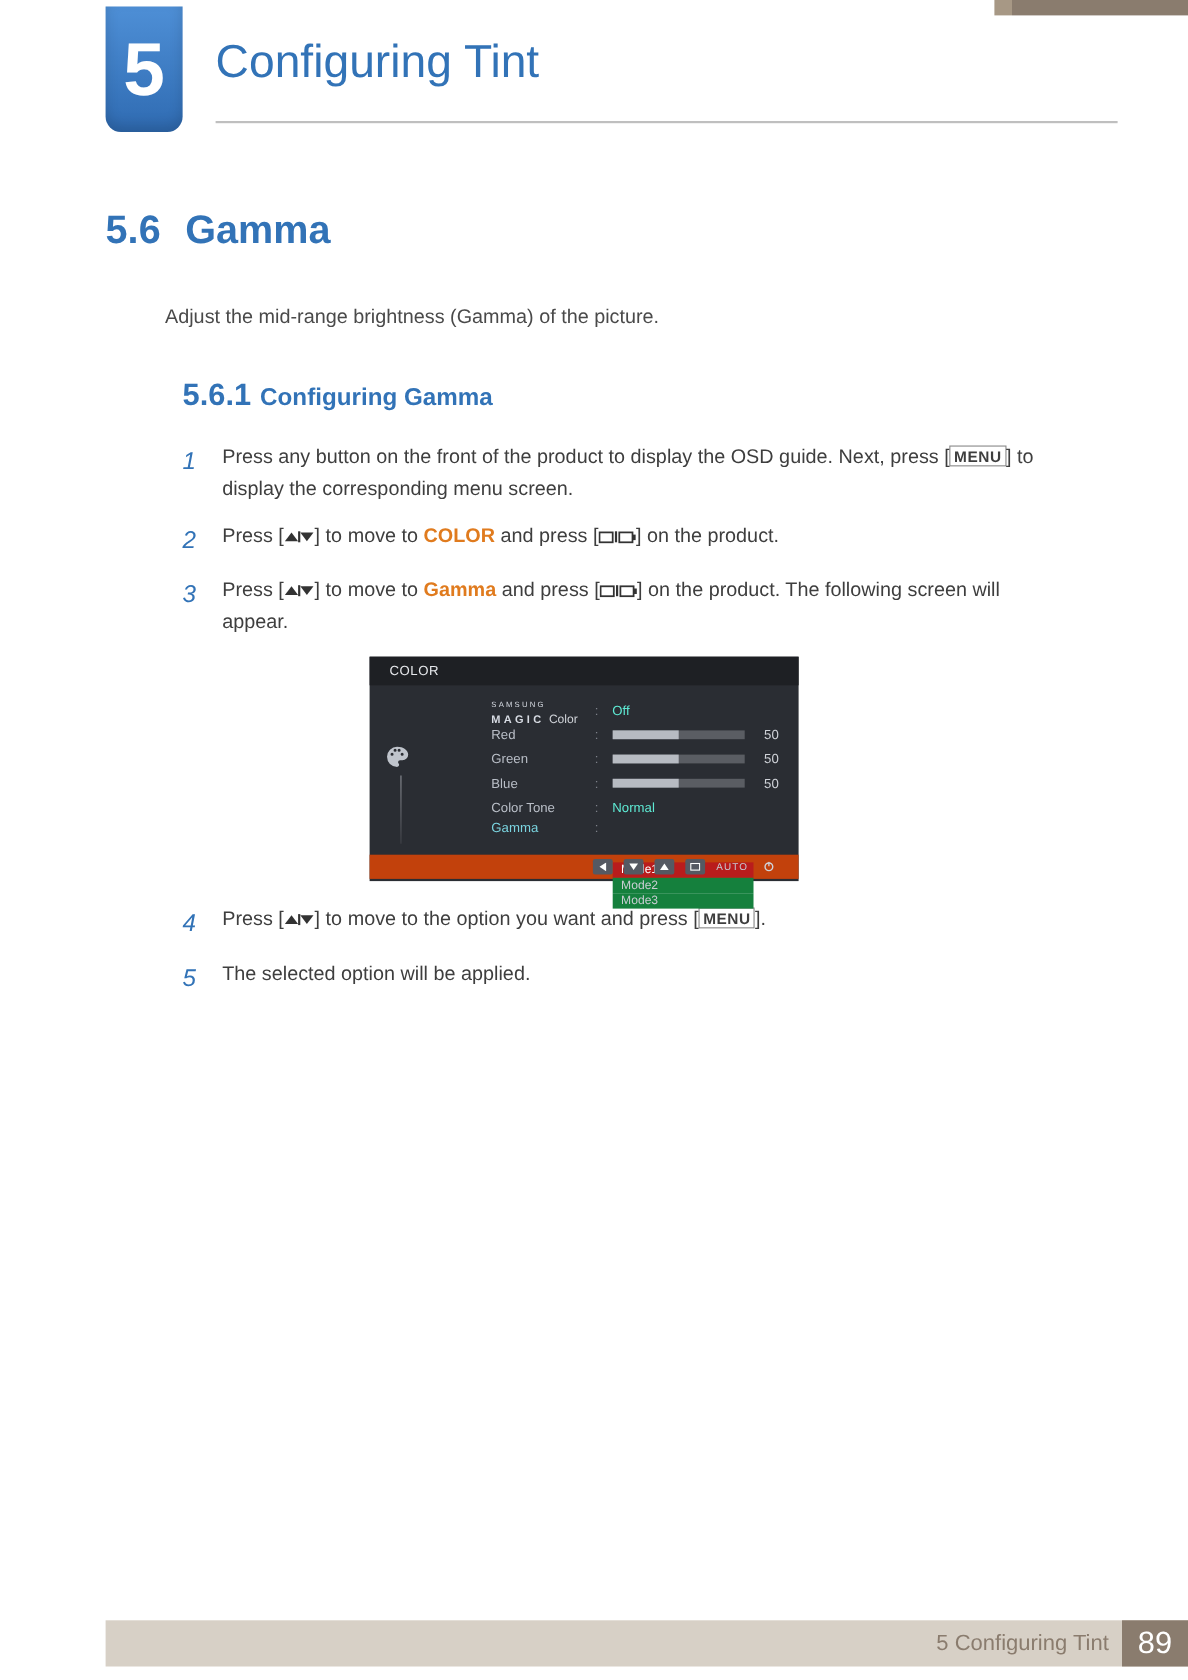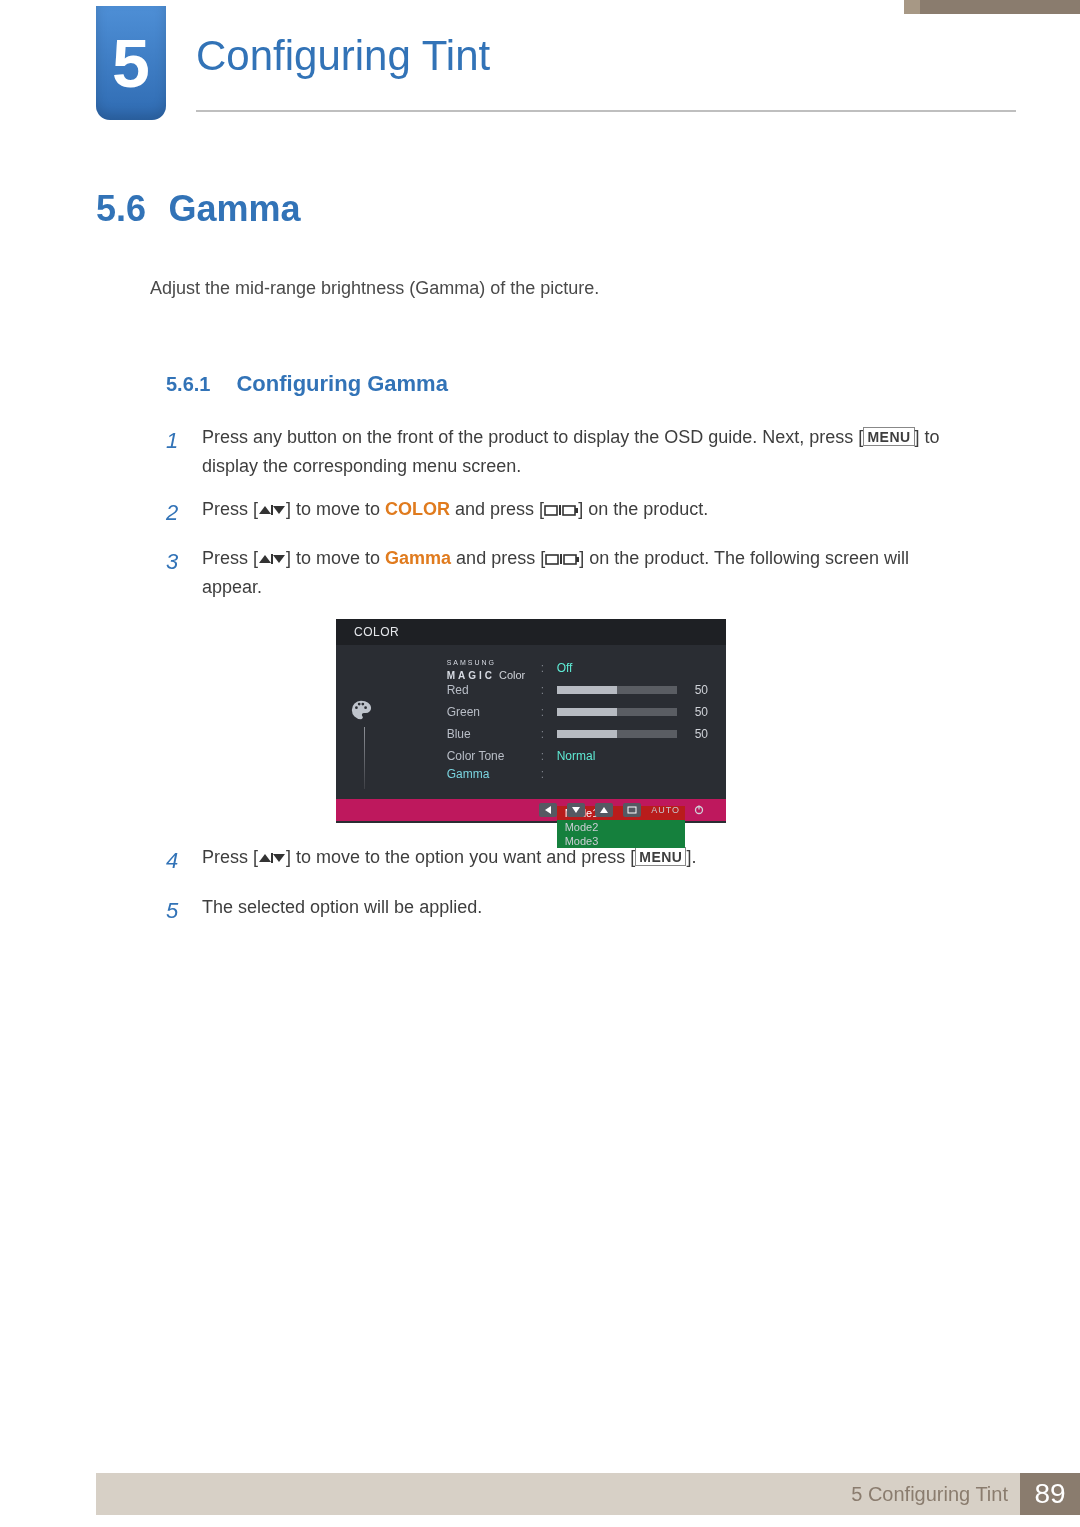--- a/index.html
+++ b/index.html
@@ -26,21 +26,21 @@
     position: absolute; left: 196px; top: 32px;
     font-size: 42px; color: #3273b7; font-weight: 400;
     border-bottom: 2px solid #bfbfbf; padding-bottom: 30px; width: 820px;
   }
   .content { position: absolute; left: 96px; top: 188px; width: 870px; }
   .section-head { margin-bottom: 48px; }
   .sec-num { font-size: 36px; color:#3273b7; font-weight:600; display:inline-block; width:68px; }
   .sec-title { font-size: 36px; color:#3273b7; font-weight:600; }
   .intro { margin-left: 54px; font-size:18px; color:#4a4a4a; margin-bottom: 44px; }
   .subsec-head { margin-left:70px; margin-bottom: 26px; }
-  .sub-num { font-size:20px; color:#3273b7; font-weight:600; display:inline-block; width:66px;margin-top:30px; }
+  .sub-num { font-size:28px; color:#3273b7; font-weight:600; display:inline-block; width:66px; }
   .sub-title { font-size:22px; color:#3273b7; font-weight:600; }
   ol.steps { list-style:none; margin-left:70px; }
   ol.steps li { display:flex; gap:18px; margin-bottom:14px; font-size:18px; line-height:1.6; color:#3e3e3e; }
   .step-num { font-style: italic; font-size:22px; color:#3273b7; font-weight:400; width:18px; flex:0 0 18px; }
   .step-body { flex:1; }
   .kw-orange { color:#e07b1e; font-weight:700; }
   .kw-menu {
     font-family: "Arial Black", Arial, sans-serif; font-weight:900; font-size:14px;
     border:1px solid #888; padding:1px 3px 0; letter-spacing:.5px; vertical-align:1px;
   }
@@ -59,21 +59,21 @@
   .osd-label { width:86px; color:#b9bec7; }
   .osd-label.hl { color:#7ad4e0; }
   .osd-colon { color:#7e818a; width:8px; }
   .osd-val { color:#5eead4; }
   .bar { position:relative; width:120px; height:8px; background:#5a5d63; }
   .bar .fill { position:absolute; left:0; top:0; bottom:0; width:50%; background:#b7bbc2; }
   .bar-num { margin-left:10px; color:#cfd2d8; }
   .gamma-list { margin-top:2px; }
   .gamma-list div { padding:1px 8px; background:#15803d; width:128px; font-size:11px; }
   .gamma-list div.sel { background:#b91c1c; color:#fff;margin-top:37px; }
-  .osd-footer { background:#be185d; padding:4px 18px; display:flex; gap:10px; justify-content:flex-end; align-items:center; }
+  .osd-footer { background:#c2410c; padding:4px 18px; display:flex; gap:10px; justify-content:flex-end; align-items:center; }
   .fbtn { width:18px; height:14px; background:#555962; border-radius:2px; display:flex; align-items:center; justify-content:center; }
   .fbtn svg { display:block; }
   .auto-label { font-size:9px; color:#c6cad1; letter-spacing:1px; }
   .magic-color .top { font-size:7px; letter-spacing:2px; color:#d7dbe3; line-height:.9; }
   .magic-color .bot { font-size:10px; letter-spacing:3px; color:#d7dbe3; font-weight:700; }
   .magic-color .suffix { font-size:11px; color:#cfd2d8; margin-left:4px; }
   .osd-side-line { position:absolute; left:28px; top:108px; bottom:34px; width:1px; background:linear-gradient(#8d9097,#3e4046); }
   
   .page-footer { position:absolute; left:0; right:0; bottom:0; height:54px; }
   .footer-bar { position:absolute; left:96px; right:0; top:0; height:42px; background:#d7d0c6; }

